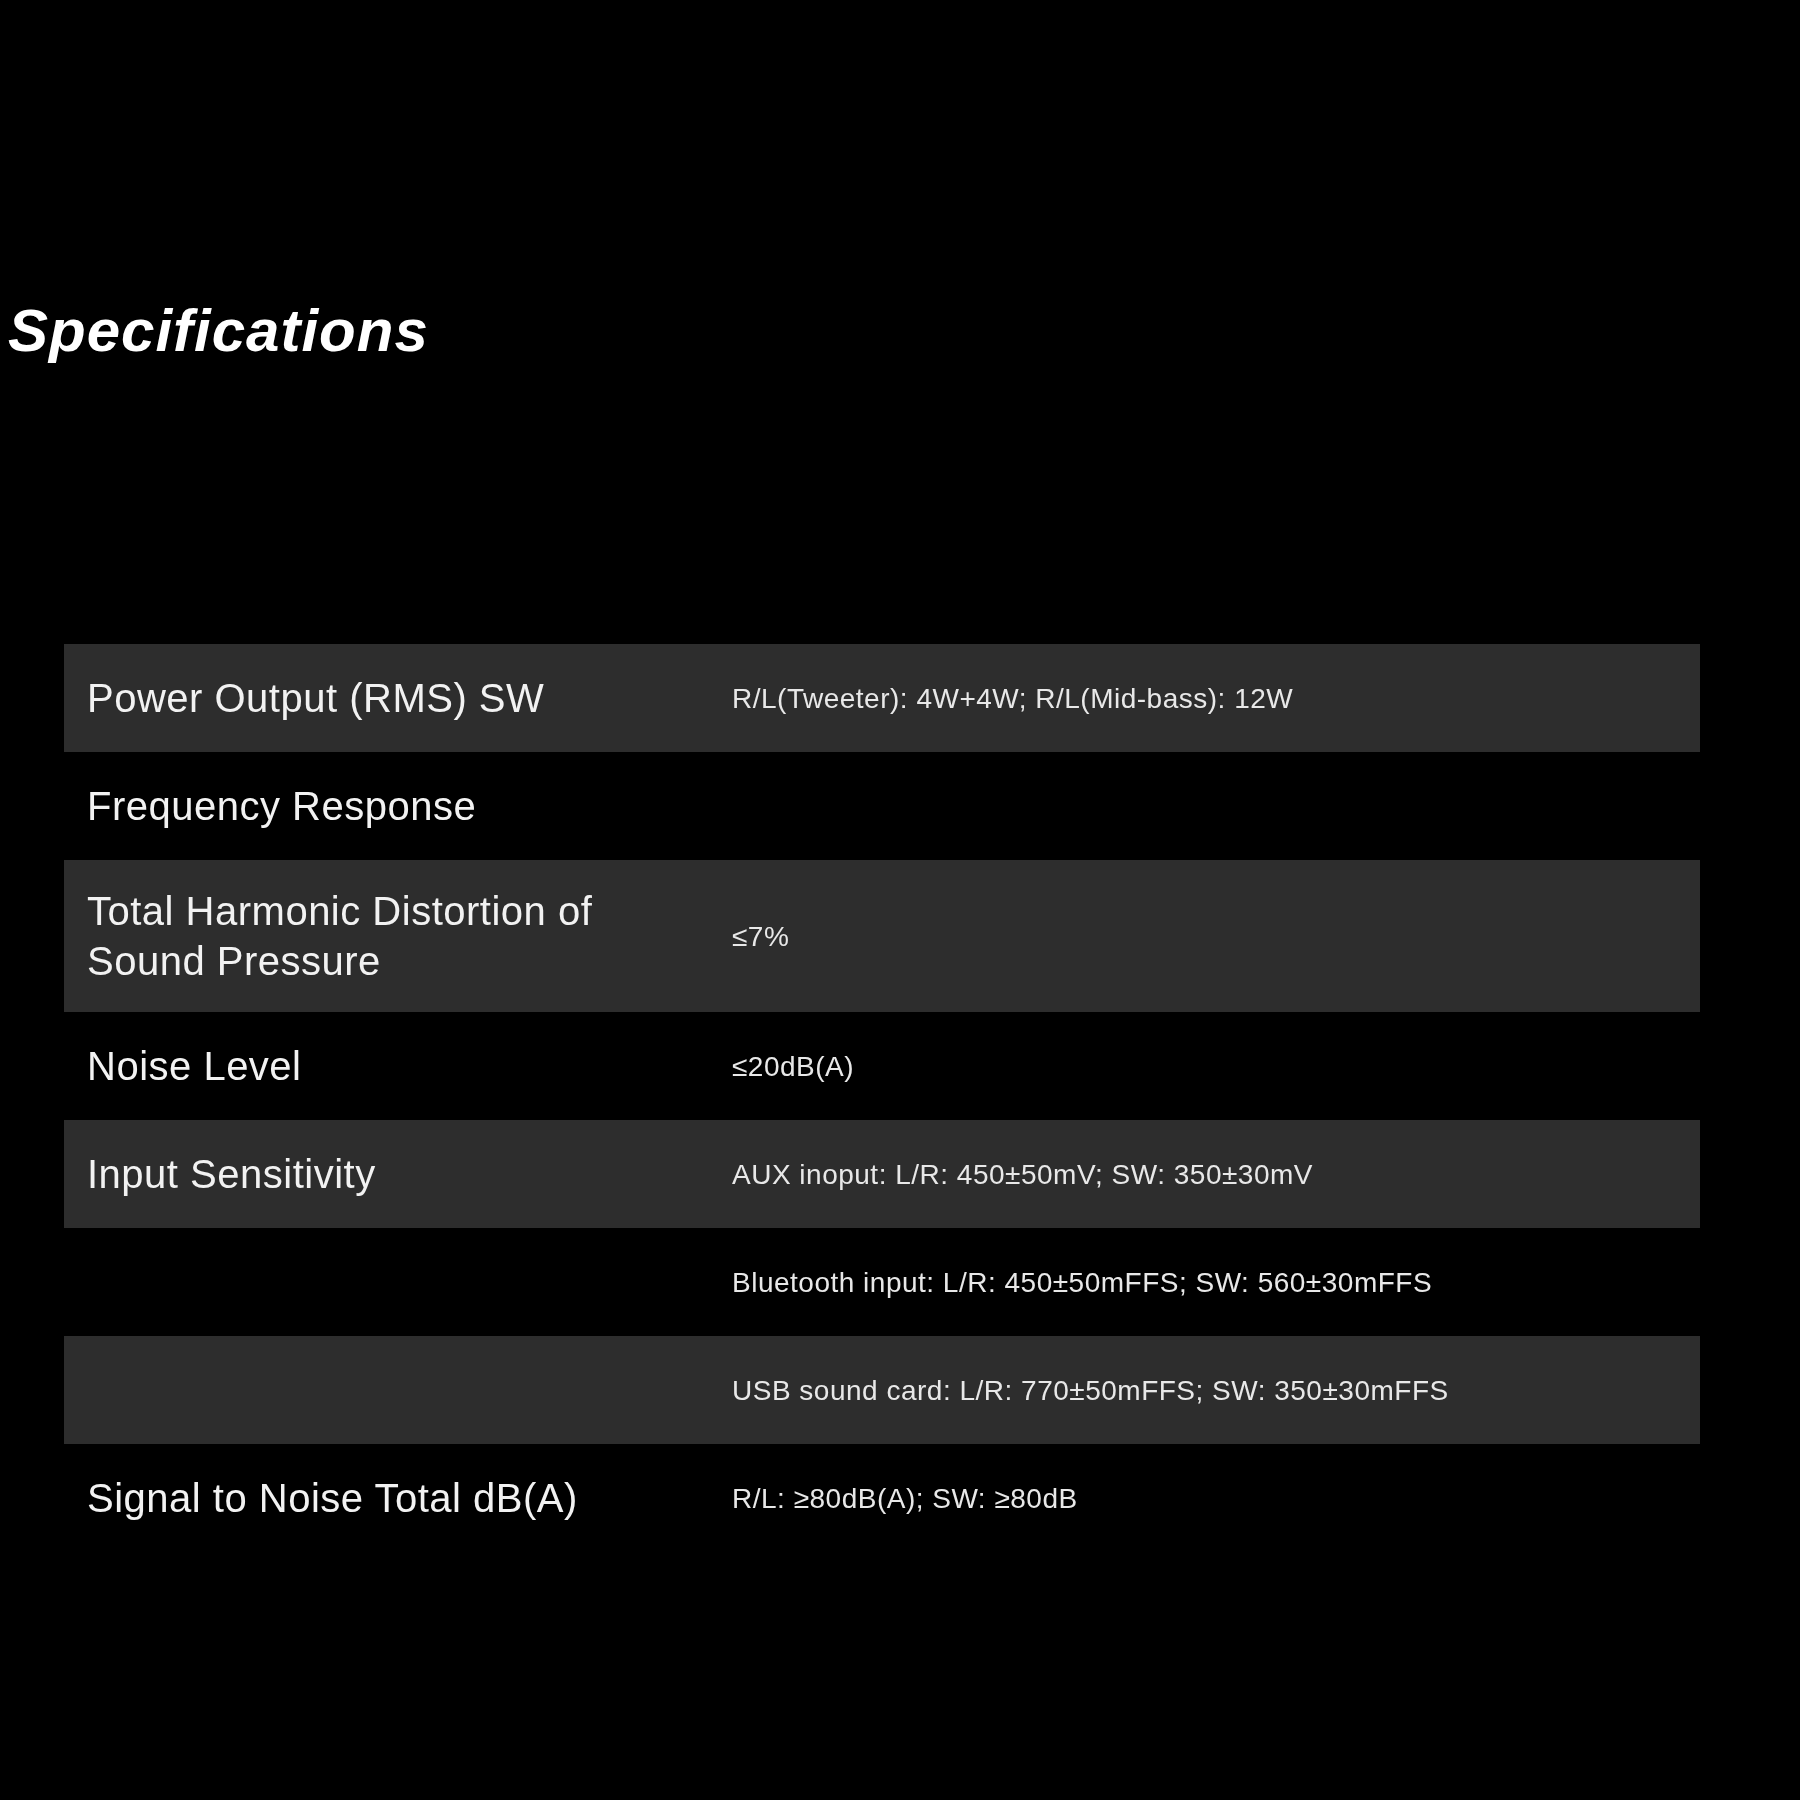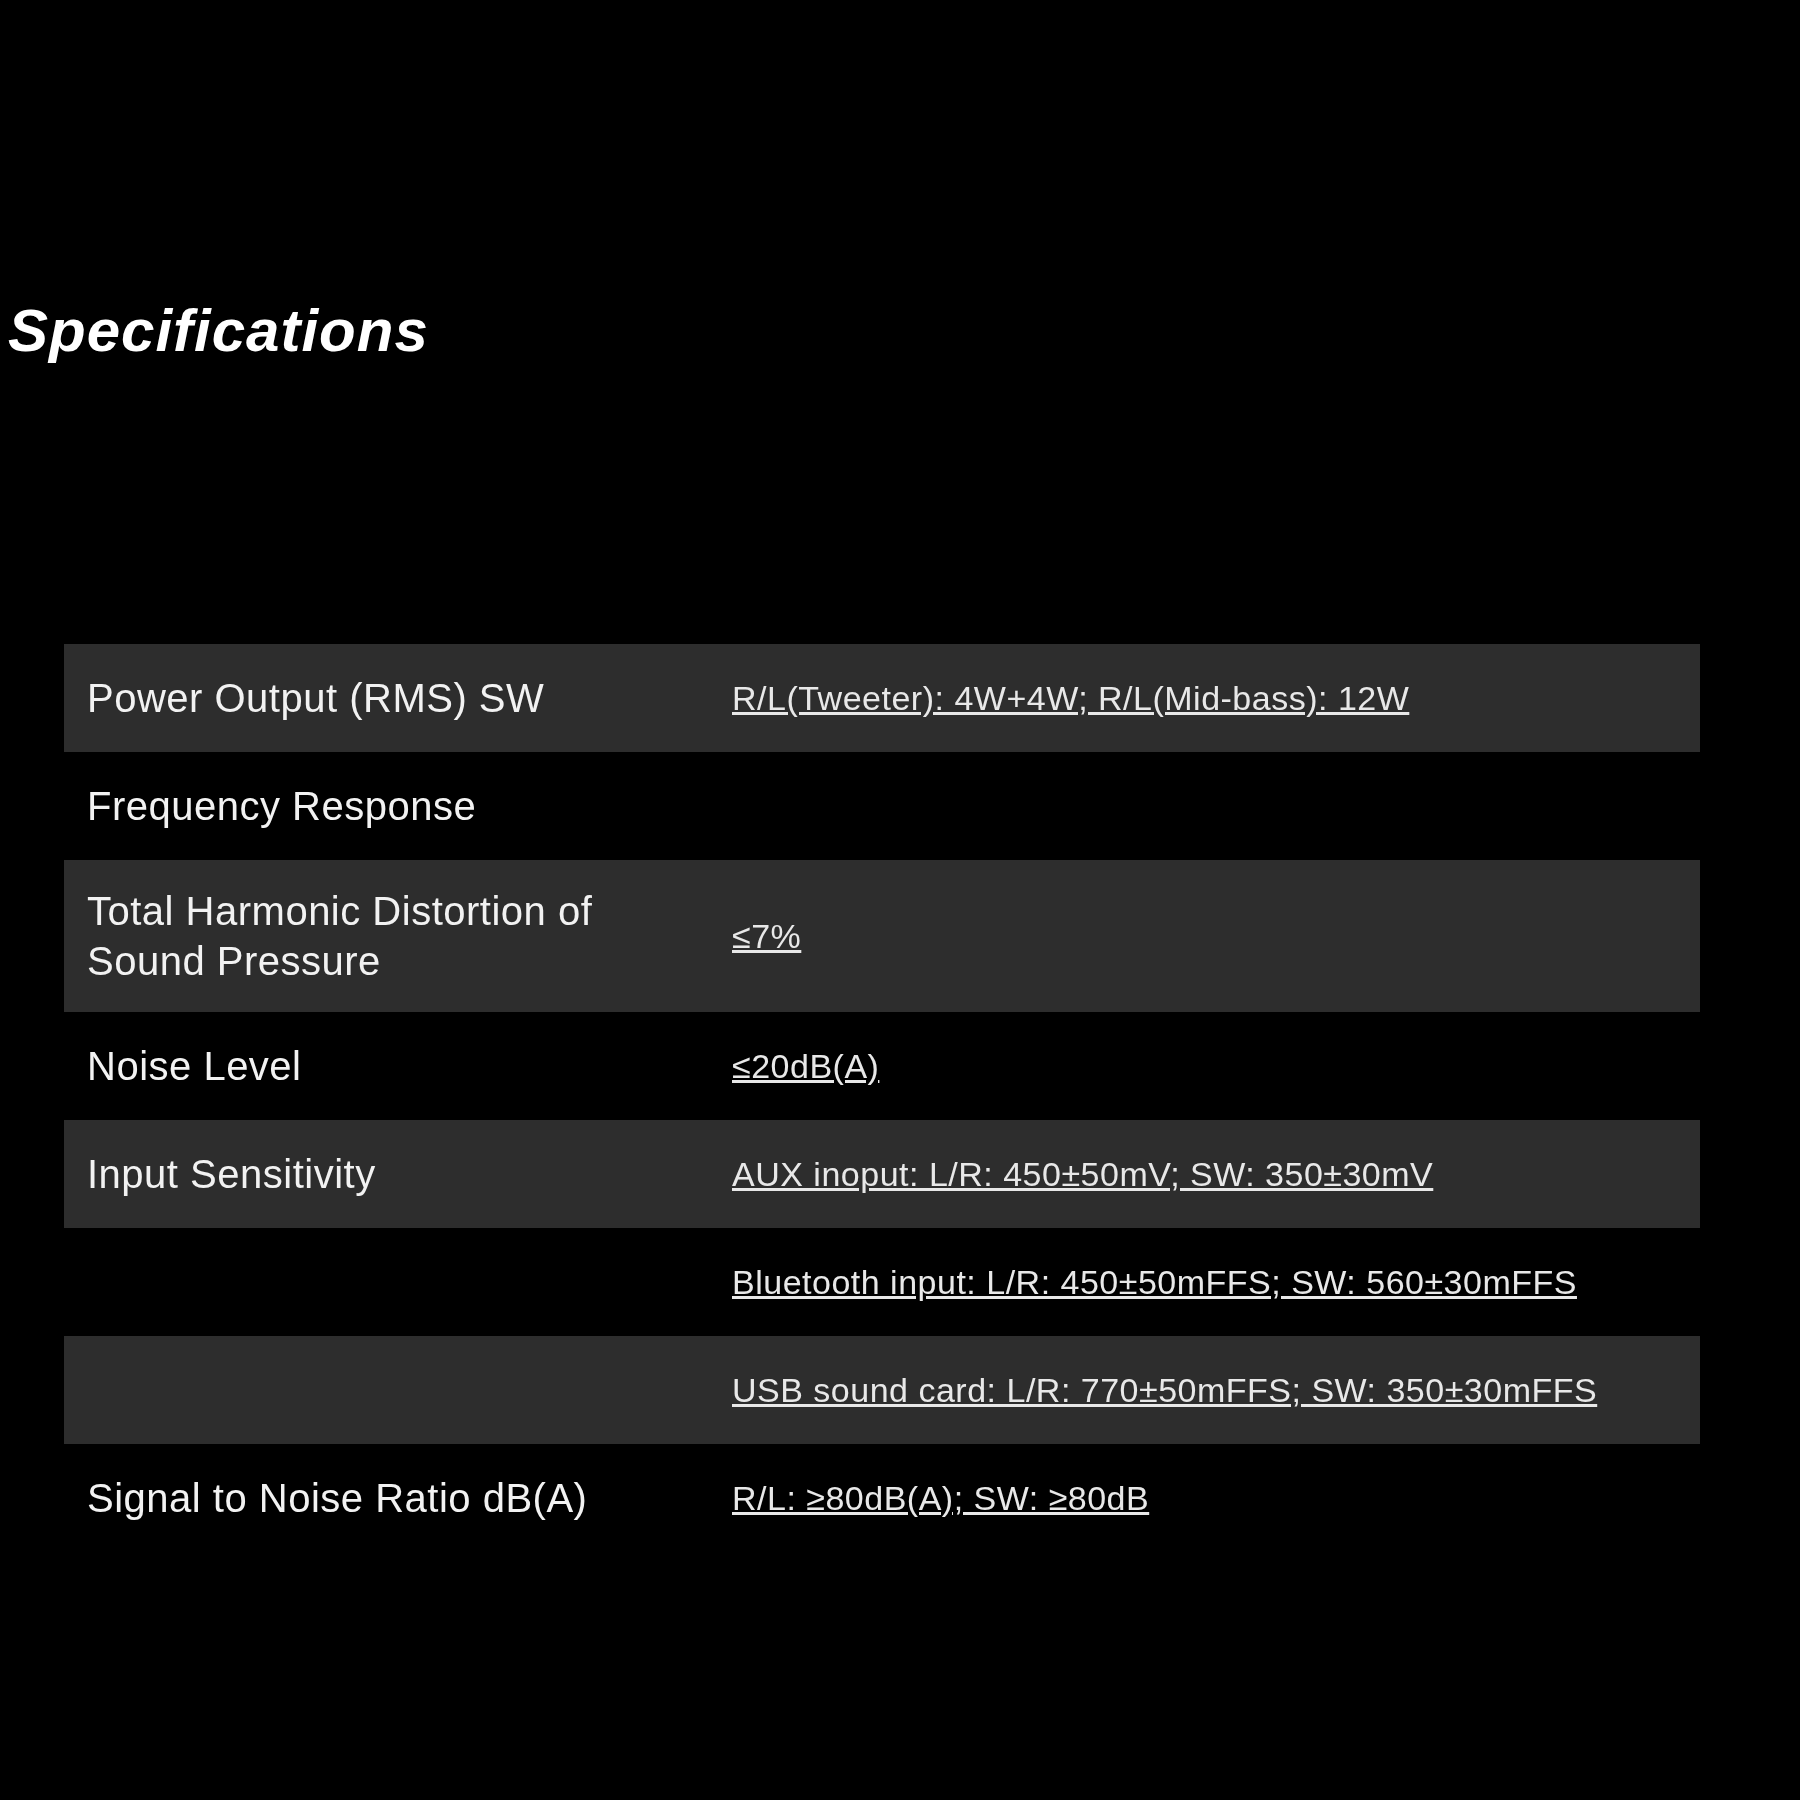--- a/index.html
+++ b/index.html
@@ -53,25 +53,24 @@
   .cell.label {
     padding-left: 23px;
     padding-right: 30px;
     font-size: 40px;
     line-height: 1.25;
     color: var(--label-color, #f2f2f2);
     white-space: pre-line;
     letter-spacing: 0.5px;
   }
   .cell.value {
-    font-size: 34px;
+    font-size: 28px;
     line-height: 1.25;
     color: var(--value-color, #e8e8e8);
     letter-spacing: 0.5px;
-    text-decoration: underline;
   }
 </style>
 </head>
 <body>
 
 <main>
   <h1 class="page-title">Specifications</h1>
 
   <section class="spec-table" id="spec-table">
   <div class="row">
@@ -103,17 +102,17 @@
     <div class="cell label"></div>
     <div class="cell value">Bluetooth input: L/R: 450±50mFFS; SW: 560±30mFFS</div>
   </div>
 
   <div class="row">
     <div class="cell label"></div>
     <div class="cell value">USB sound card: L/R: 770±50mFFS; SW: 350±30mFFS</div>
   </div>
 
   <div class="row">
-    <div class="cell label">Signal to Noise Ratio dB(A)</div>
+    <div class="cell label">Signal to Noise Total dB(A)</div>
     <div class="cell value">R/L: ≥80dB(A); SW: ≥80dB</div>
   </div>
 </section>
 </main>
 
 </body></html>

